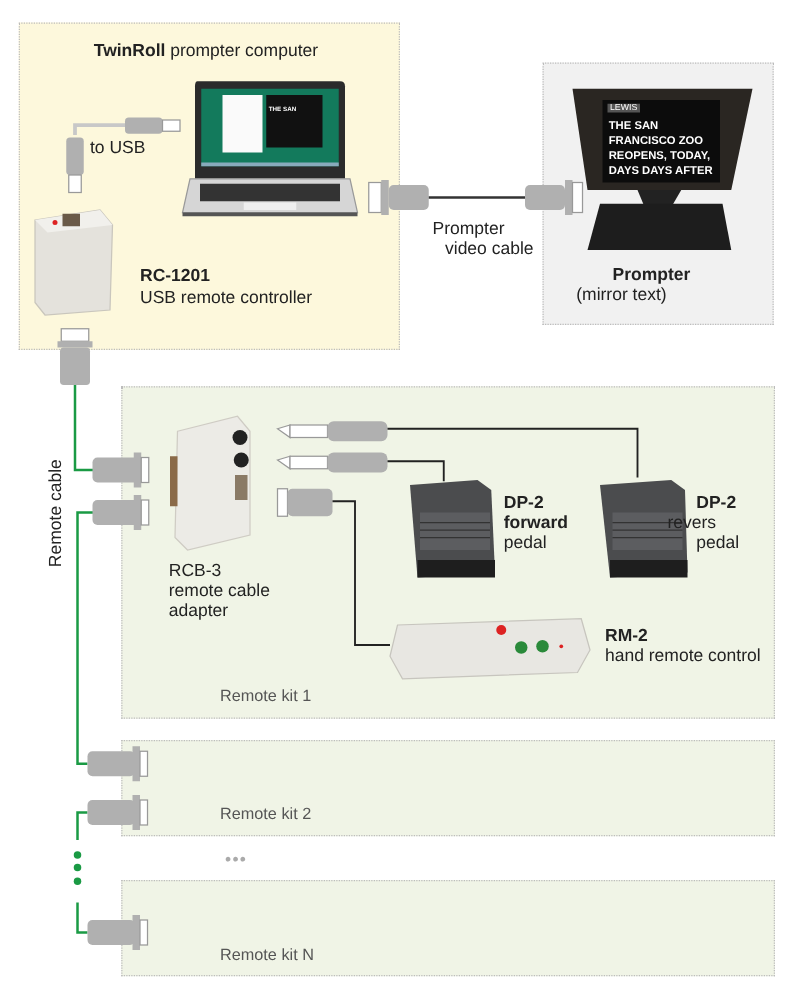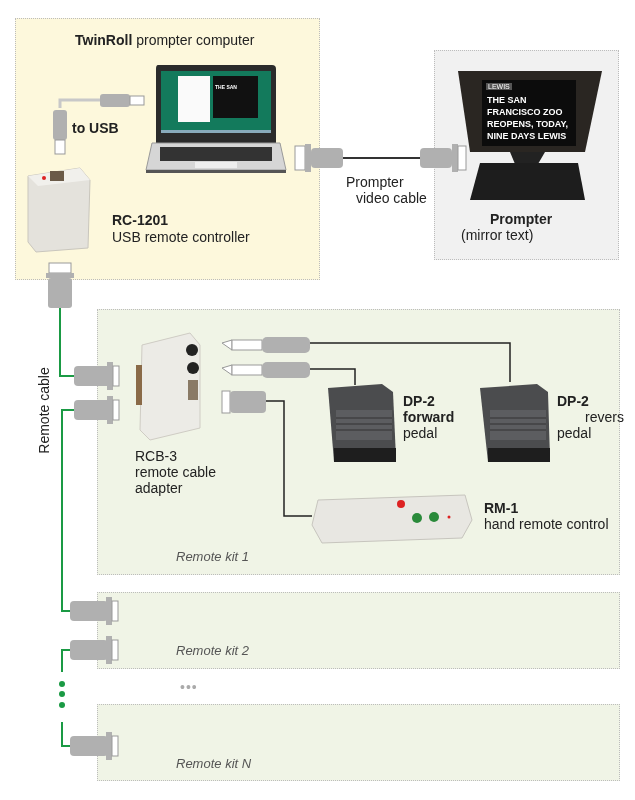--- a/index.html
+++ b/index.html
@@ -4,21 +4,21 @@
 <style>
   html,body{margin:0;padding:0;background:#fff;}
   body{width:635px;height:800px;position:relative;overflow:hidden;font-family:"Liberation Sans",sans-serif;color:#222;}
   .abs{position:absolute;}
   .box{position:absolute;border:1px dotted #bcbcbc;box-sizing:border-box;}
   .computer-box{left:15px;top:18px;width:305px;height:262px;background:#fdf8dc;}
   .prompter-box{left:434px;top:50px;width:185px;height:210px;background:#f1f1f1;}
   .kit-box{background:#f0f4e6;}
   .lbl{position:absolute;font-size:14px;line-height:17px;color:#222;white-space:nowrap;}
   .lbl b{font-weight:bold;}
-  .kit-lbl{position:absolute;font-size:13px;color:#555;font-style:italic;}
+  .kit-lbl{position:absolute;font-size:13px;color:#555;}
   svg{position:absolute;left:0;top:0;}
 </style>
 </head>
 <body>
 
 <div class="box computer-box"></div>
 <div class="box prompter-box"></div>
 <div class="box kit-box" style="left:97px;top:309px;width:523px;height:266px;"></div>
 <div class="box kit-box" style="left:97px;top:592px;width:523px;height:77px;"></div>
 <div class="box kit-box" style="left:97px;top:704px;width:523px;height:77px;"></div>
@@ -161,50 +161,50 @@
   <g>
     <path d="M318 500 L465 495 L472 520 L462 538 L322 543 L312 525 Z" fill="#e8e7e2" stroke="#c7c5be"></path>
     <circle cx="401" cy="504" r="4" fill="#d22"></circle>
     <circle cx="417" cy="518" r="5" fill="#2a8a3a"></circle>
     <circle cx="434" cy="517" r="5" fill="#2a8a3a"></circle>
     <circle cx="449" cy="517" r="1.5" fill="#d22"></circle>
   </g>
 </svg>
 
 <div class="lbl" style="left:75px;top:32px;"><b>TwinRoll</b><span> prompter computer</span></div>
-<div class="lbl" style="left:72px;top:120px;font-weight:bold;">to USB</div>
+<div class="lbl" style="left:72px;top:109px;">to USB</div>
 <div class="lbl" style="left:112px;top:212px;font-weight:bold;">RC-1201</div>
 <div class="lbl" style="left:112px;top:229px;">USB remote controller</div>
 
 <div class="lbl" style="left:346px;top:174px;">Prompter</div>
 <div class="lbl" style="left:356px;top:190px;">video cable</div>
 
 <div class="abs" style="left:486px;top:83px;font-size:7px;color:#fff;background:#555;padding:0 2px;">LEWIS</div>
 <div class="abs" style="left:487px;top:94px;font-size:9px;line-height:12px;color:#fff;font-weight:bold;">
   <div>THE SAN</div>
   <div>FRANCISCO ZOO</div>
   <div>REOPENS, TODAY,</div>
-  <div>NINE DAYS LEWIS</div>
+  <div>DAYS DAYS AFTER</div>
 </div>
 <div class="lbl" style="left:490px;top:211px;font-weight:bold;">Prompter</div>
 <div class="lbl" style="left:461px;top:227px;">(mirror text)</div>
 
 <div class="lbl" style="left:-1px;top:402px;transform:rotate(-90deg);transform-origin:50% 50%;width:90px;text-align:center;">Remote cable</div>
 
 <div class="lbl" style="left:135px;top:448px;font-weight:normal;">RCB-3</div>
 <div class="lbl" style="left:135px;top:464px;">remote cable</div>
 <div class="lbl" style="left:135px;top:480px;">adapter</div>
 
 <div class="lbl" style="left:403px;top:393px;font-weight:bold;">DP-2</div>
 <div class="lbl" style="left:403px;top:409px;font-weight:bold;">forward</div>
 <div class="lbl" style="left:403px;top:425px;">pedal</div>
 
 <div class="lbl" style="left:557px;top:393px;font-weight:bold;">DP-2</div>
-<div class="lbl" style="left:585px;top:409px;">revers</div>
+<div class="lbl" style="left:534px;top:409px;">revers</div>
 <div class="lbl" style="left:557px;top:425px;">pedal</div>
 
-<div class="lbl" style="left:484px;top:500px;font-weight:bold;">RM-1</div>
+<div class="lbl" style="left:484px;top:500px;font-weight:bold;">RM-2</div>
 <div class="lbl" style="left:484px;top:516px;">hand remote control</div>
 
 <div class="kit-lbl" style="left:176px;top:549px;">Remote kit 1</div>
 <div class="kit-lbl" style="left:176px;top:643px;text-align:right;">Remote kit 2</div>
 <div class="kit-lbl" style="left:176px;top:756px;">Remote kit N</div>
 <div class="abs" style="left:180px;top:679px;font-size:14px;color:#aaa;letter-spacing:1px;">•••</div>
 
 </body></html>

